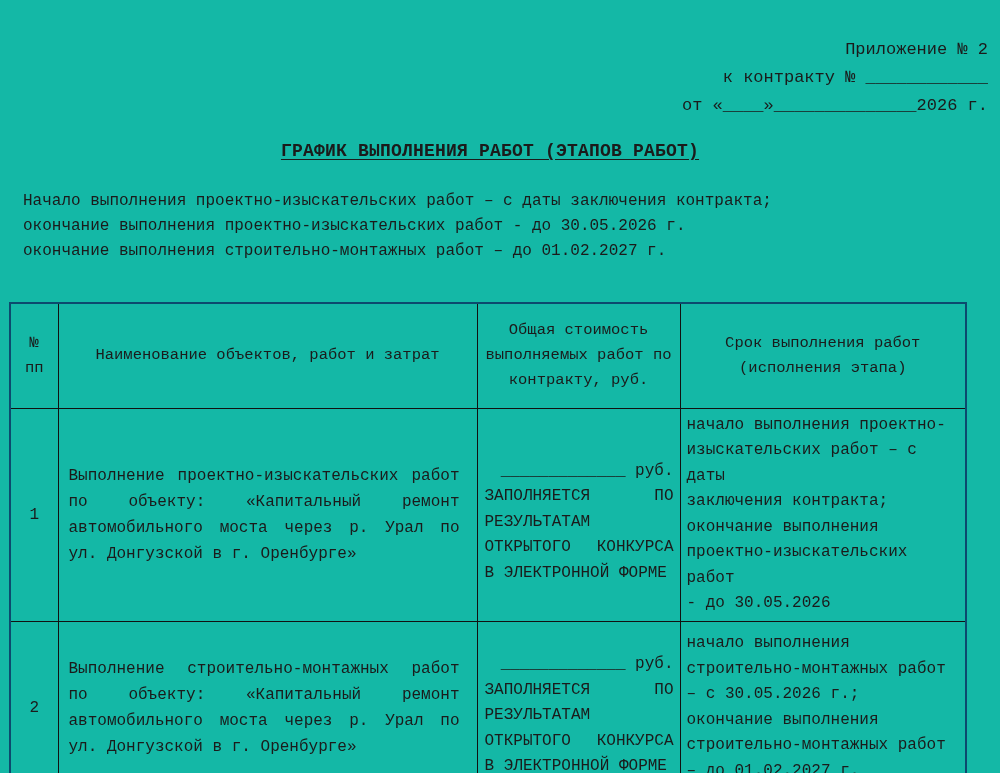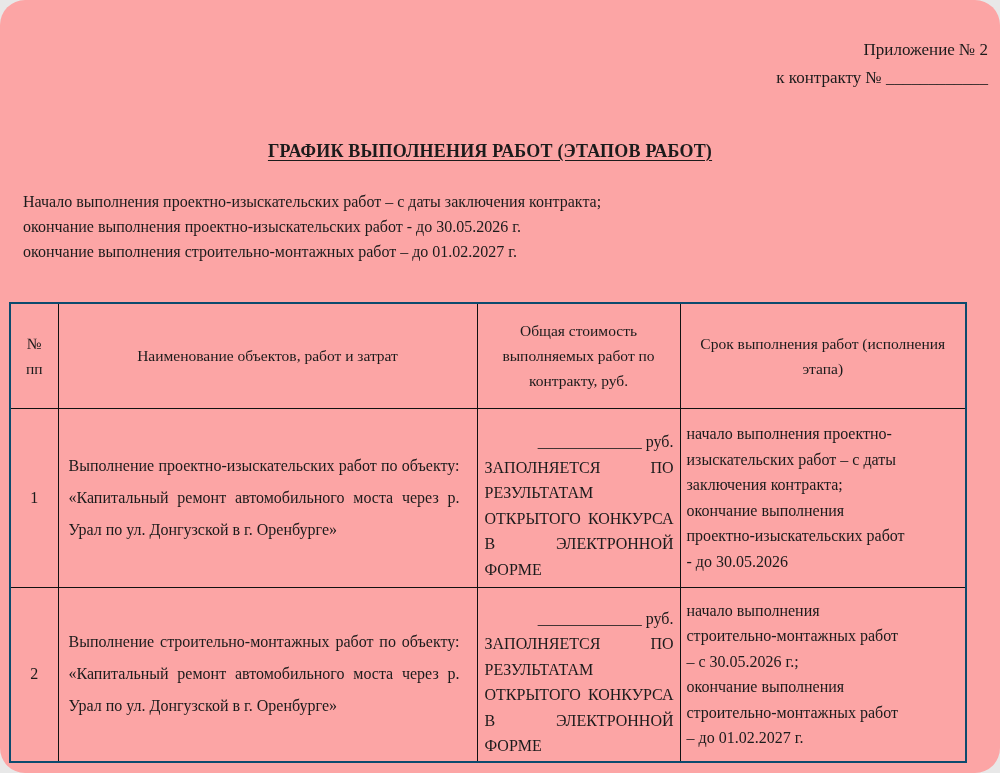--- a/index.html
+++ b/index.html
@@ -1,25 +1,24 @@
 <!DOCTYPE html>
 <html lang="ru"><head>
 <meta charset="utf-8">
 <style>
   * { margin: 0; padding: 0; box-sizing: border-box; }
   html, body { background: #e8e8e8; }
   .page {
     position: relative;
     width: 1000px;
     height: 773px;
-    background: #fca5a5;
+    background: #14b8a6;
     color: #1b1b1b;
-    font-family: Liberation Serif, serif;
+    font-family: Liberation Mono, monospace;
     overflow: hidden;
-    border-radius: 25px;
   }
 
   
   .corner {
     position: absolute;
     top: 36px;
     right: 12px;
     text-align: right;
     font-size: 17px;
     line-height: 28px;
@@ -82,21 +81,21 @@
     line-height: 25px;
     padding: 2px 6px;
   }
   .cell-num {
     text-align: center;
     font-size: 16px;
   }
   .cell-name {
     font-weight: bold;
     text-align: justify;
-    line-height: 32px;
+    line-height: 26px;
     padding: 4px 17px 4px 10px;
   }
   .cell-cost {
     vertical-align: top;
     padding: 18px 6px 2px 7px;
     line-height: 25.5px;
   }
   .cost-blank { text-align: right; }
   .cost-note  { text-align: justify; }
   .cell-term {
@@ -109,20 +108,21 @@
   .row-2 td { height: 174px; }
 </style>
 </head>
 <body>
 
 <div class="page">
 
   <div class="corner">
     <div>Приложение № 2</div>
     <div>к контракту № ____________</div>
+    <div>от «____»______________2026 г.</div>
   </div>
 
   <div class="title-wrap">
     <span class="title-text">ГРАФИК ВЫПОЛНЕНИЯ РАБОТ (ЭТАПОВ РАБОТ)</span>
   </div>
 
   <div class="intro">
     <div>Начало выполнения проектно-изыскательских работ – с даты заключения контракта;</div>
     <div>окончание выполнения проектно-изыскательских работ - до 30.05.2026 г.</div>
     <div>окончание выполнения строительно-монтажных работ – до 01.02.2027 г.</div>

